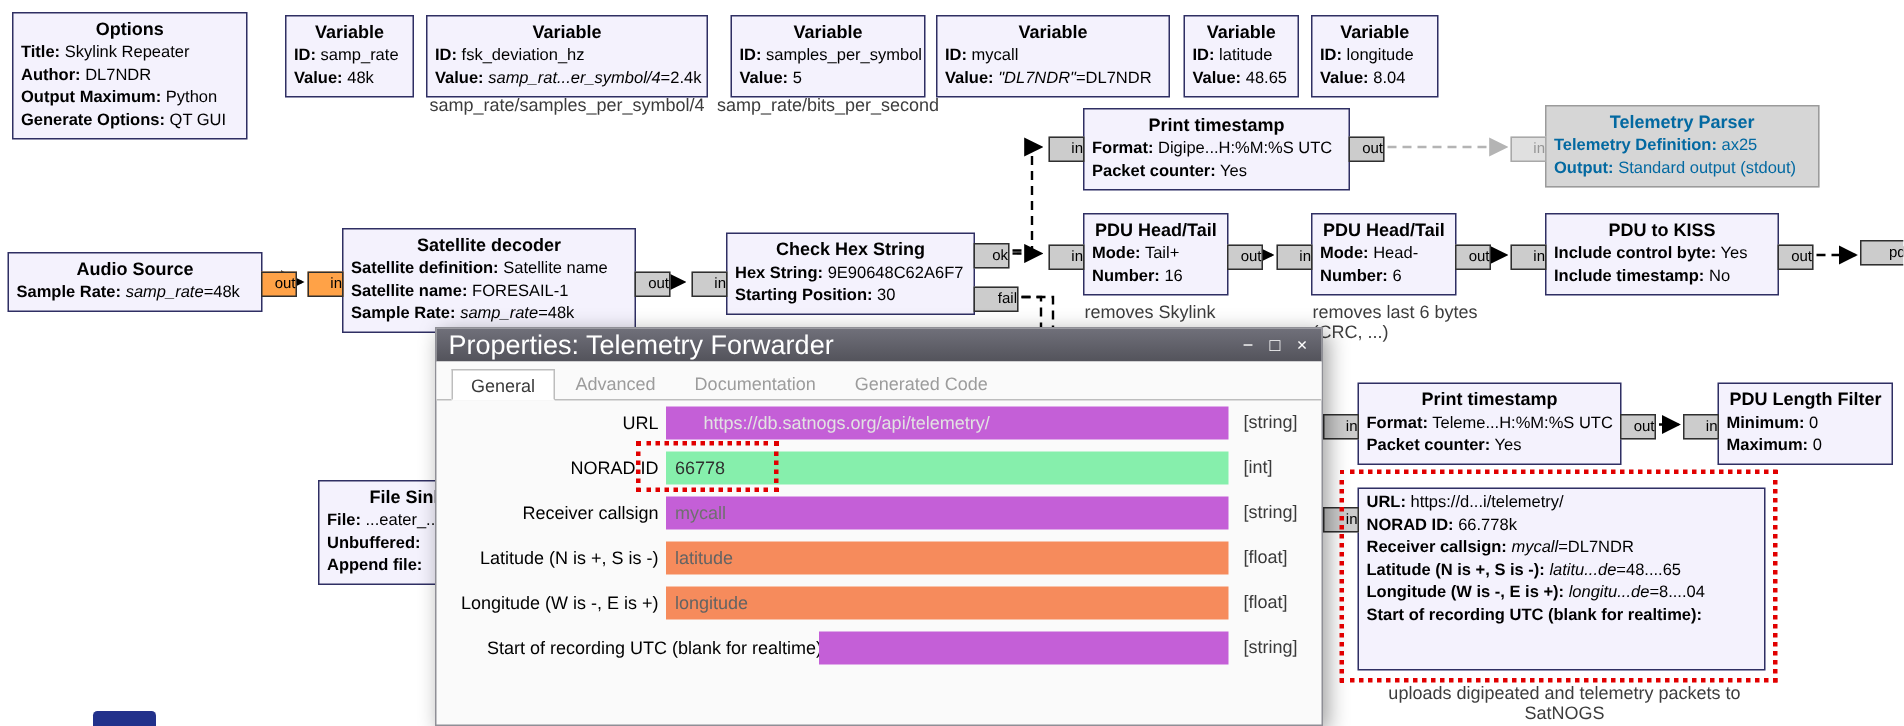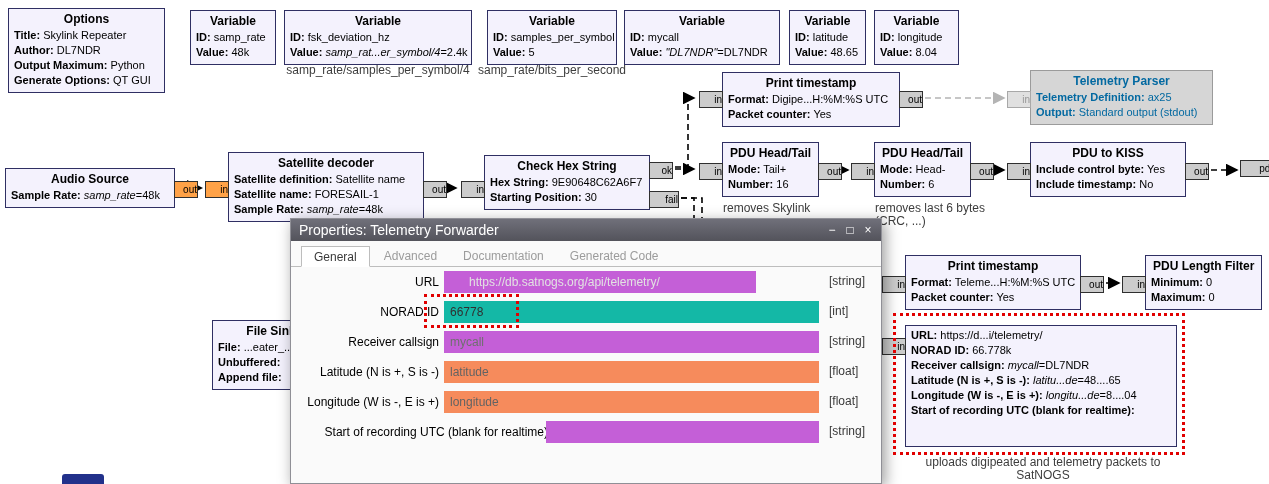--- a/index.html
+++ b/index.html
@@ -15,29 +15,29 @@
 .port{position:absolute;height:17px;background:#cccccc;border:1px solid #2f2f2f;font-size:10px;line-height:15px;text-align:right;color:#000;z-index:6}
 .port.l{left:-24px;width:24px}
 .port.r{right:-24px;width:24px}
 .port.rw{right:-30px;width:30px}
 .port.orange{background:#ffa247}
 .port.dis{background:#e0e0e0;border-color:#a8a8a8;color:#979797}
 .cap{position:absolute;font-size:12px;color:#3d3d3d;z-index:4;line-height:13px}
 .center{text-align:center}
 .dlg{position:absolute;left:290px;top:218px;width:592px;height:266px;background:#fafafa;border:1px solid #8f8f96;box-shadow:3px 4px 14px rgba(0,0,0,.4);z-index:40}
 .dlg-tb{height:22px;background:linear-gradient(#70707a,#53535b);display:flex;align-items:center;padding:0 4px 0 8px;color:#fff}
-.dlg-tb .ttl{flex:1;font-size:14px}
+.dlg-tb .ttl{flex:1;font-size:18px}
 .wbtn{width:18px;text-align:center;font-size:12px;cursor:default}
 .tabs{display:flex;gap:2px;padding:5px 10px 0;height:26px;border-bottom:1px solid #bdbdbd;background:#fafafa}
 .tab{font-size:12px;color:#9c9c9c;padding:3px 12px 4px;white-space:nowrap}
 .tab.on{color:#3a3a3a;background:#fff;border:1px solid #bdbdbd;border-bottom:1px solid #fff;margin-bottom:-1px}
 .flabel{position:absolute;font-size:12px;color:#000000;text-align:right;white-space:nowrap}
 .fld{position:absolute;height:22px;border:none;outline:none;font-family:"Liberation Sans",sans-serif;font-size:12px;padding:0 6px}
 .fld.purple{background:#c45fd7;color:#e2e2e2}
-.fld.green{background:#14b8a6;color:#303030}
+.fld.green{background:#86efac;color:#303030}
 .fld.orangef{background:#f68b5c;color:#636363}
 .ftype{position:absolute;font-size:12px;color:#3a3a3a}
 .hl{position:absolute;border:3px dotted #e10000;z-index:60;pointer-events:none}
 .frag{position:absolute;background:#22318b;border-radius:3px 3px 0 0;z-index:5}
 </style>
 </head>
 <body>
 
 <div id="canvas">
 
@@ -219,21 +219,21 @@
       <span class="wbtn">×</span>
     </div>
     <div class="tabs">
       <div class="tab on">General</div>
       <div class="tab">Advanced</div>
       <div class="tab">Documentation</div>
       <div class="tab">Generated Code</div>
     </div>
 
     <div class="flabel" style="top:56px;left:8px;width:140px">URL</div>
-    <input class="fld purple" style="top: 52px; left: 153px; width: 312px; padding-left: 25px;" value="https://db.satnogs.org/api/telemetry/">
+    <input class="fld purple" style="top: 52px; left: 153px; width: 375px; padding-left: 25px;" value="https://db.satnogs.org/api/telemetry/">
     <div class="ftype" style="top:55px;left:538px">[string]</div>
 
     <div class="flabel" style="top:86px;left:8px;width:140px">NORAD ID</div>
     <input class="fld green" style="top: 82px; left: 153px; width: 375px;" value="66778">
     <div class="ftype" style="top:85px;left:538px">[int]</div>
 
     <div class="flabel" style="top:116px;left:8px;width:140px">Receiver callsign</div>
     <input class="fld purple" style="top: 112px; left: 153px; width: 375px; color: rgb(111, 111, 111);" value="mycall">
     <div class="ftype" style="top:115px;left:538px">[string]</div>
 

